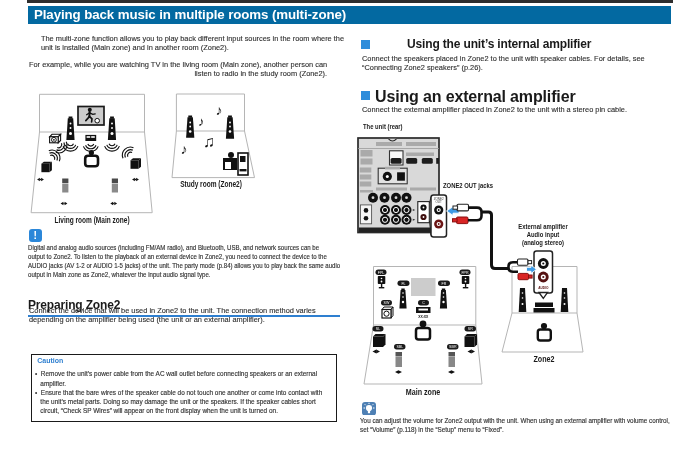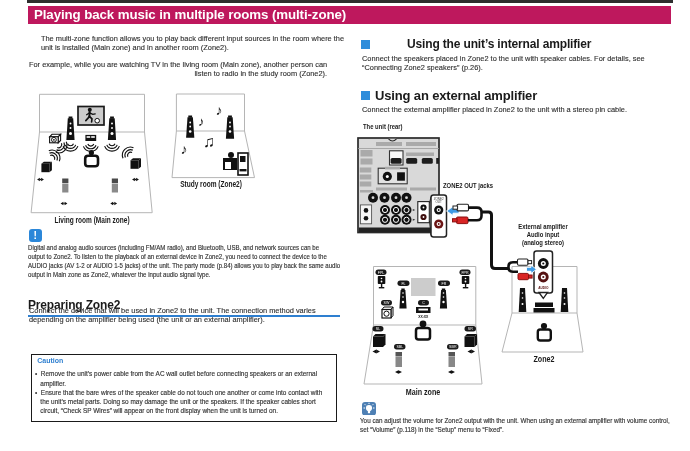--- a/index.html
+++ b/index.html
@@ -9,21 +9,21 @@
   .small-text{font-size:7px;line-height:9.2px;color:#333;white-space:nowrap;transform-origin:left top;-webkit-text-stroke:0.15px #333;}
   .cap{font-weight:bold;font-size:8.4px;color:#1a1a1a;white-space:nowrap;transform:scaleX(0.78);transform-origin:center top;}
   .cap2{font-weight:bold;font-size:7px;color:#1a1a1a;white-space:nowrap;transform:scaleX(0.84);transform-origin:left top;}
   .capc{font-weight:bold;font-size:7px;color:#1a1a1a;white-space:nowrap;transform:scaleX(0.84);transform-origin:center top;}
 </style>
 </head>
 <body>
 
 <div class="abs" style="left:27px;top:0;width:646px;height:2.5px;background:#2e2e2e;"></div>
 
-<div class="abs" style="left:28px;top:6px;width:643px;height:17.5px;background:#be185d;color:#fff;font-weight:bold;font-size:13.3px;line-height:17.6px;padding-left:6px;box-sizing:border-box;letter-spacing:-0.1px;">Playing back music in multiple rooms (multi-zone)</div>
+<div class="abs" style="left:28px;top:6px;width:643px;height:17.5px;background:#0369a1;color:#fff;font-weight:bold;font-size:13.3px;line-height:17.6px;padding-left:6px;box-sizing:border-box;letter-spacing:-0.1px;">Playing back music in multiple rooms (multi-zone)</div>
 
 <div class="abs body-text" style="left:29px;top:34px;margin-left:12px;">The multi-zone function allows you to play back different input sources in the room where the<br>unit is installed (Main zone) and in another room (Zone2).</div>
 <div class="abs body-text" style="left:29px;top:60px;text-align:right;">For example, while you are watching TV in the living room (Main zone), another person can<br>listen to radio in the study room (Zone2).</div>
 
 <svg class="abs" style="left:28px;top:90px;" width="130" height="140" viewBox="0 0 130 140">
   <defs>
     <g id="fan" fill="none" stroke="#111" stroke-width="1.15">
       <path d="M-3,1.2 A3.2,3.2 0 0 0 3,1.2"></path>
       <path d="M-5.2,2.4 A5.6,5.6 0 0 0 5.2,2.4"></path>
       <path d="M-7.4,3.6 A8,8 0 0 0 7.4,3.6"></path>
@@ -145,21 +145,21 @@
 
 <div class="abs" style="left:30.8px;top:354.3px;width:306px;height:67.5px;border:1.4px solid #1a1a1a;box-sizing:border-box;"></div>
 <div class="abs" style="left:37.2px;top:357.4px;font-weight:bold;font-size:7px;color:#2e7fd0;">Caution</div>
 <div class="abs small-text" style="left:35.3px;top:369.3px;transform:scaleX(0.92);">•&nbsp; Remove the unit’s power cable from the AC wall outlet before connecting speakers or an external<br>&nbsp;&nbsp;&nbsp;amplifier.<br>•&nbsp; Ensure that the bare wires of the speaker cable do not touch one another or come into contact with<br>&nbsp;&nbsp;&nbsp;the unit’s metal parts. Doing so may damage the unit or the speakers. If the speaker cables short<br>&nbsp;&nbsp;&nbsp;circuit, “Check SP Wires” will appear on the front display when the unit is turned on.</div>
 
 <div class="abs" style="left:361px;top:39.5px;width:9px;height:9px;background:#2e8ddb;"></div>
 <div class="abs" style="left:375px;top:36.5px;font-weight:bold;font-size:12px;color:#1a1a1a;letter-spacing:-0.15px;padding-left:32px;">Using the unit’s internal amplifier</div>
 <div class="abs body-text" style="left:362px;top:54px;">Connect the speakers placed in Zone2 to the unit with speaker cables. For details, see<br>“Connecting Zone2 speakers” (p.26).</div>
 
 <div class="abs" style="left:361px;top:91px;width:9px;height:9px;background:#2e8ddb;"></div>
-<div class="abs" style="left:375px;top:88px;font-weight:bold;font-size:13px;color:#1a1a1a;letter-spacing:-0.15px;">Using an external amplifier</div>
+<div class="abs" style="left:375px;top:88px;font-weight:bold;font-size:16px;color:#1a1a1a;letter-spacing:-0.15px;">Using an external amplifier</div>
 <div class="abs body-text" style="left:362px;top:105px;">Connect the external amplifier placed in Zone2 to the unit with a stereo pin cable.</div>
 
 <div class="abs cap2" style="left:363px;top:123px;">The unit (rear)</div>
 <div class="abs cap2" style="left:443px;top:181.6px;">ZONE2 OUT jacks</div>
 
 <svg class="abs" style="left:355px;top:130px;" width="245" height="270" viewBox="0 0 245 270">
 
   <g fill="#fff" stroke="#b5b5b5" stroke-width="1">
     <path d="M18.5,136.5 H120.8 V195 L127,254 H9 L18.5,195 Z"></path>
     <line x1="18.5" y1="195" x2="120.8" y2="195"></line>

